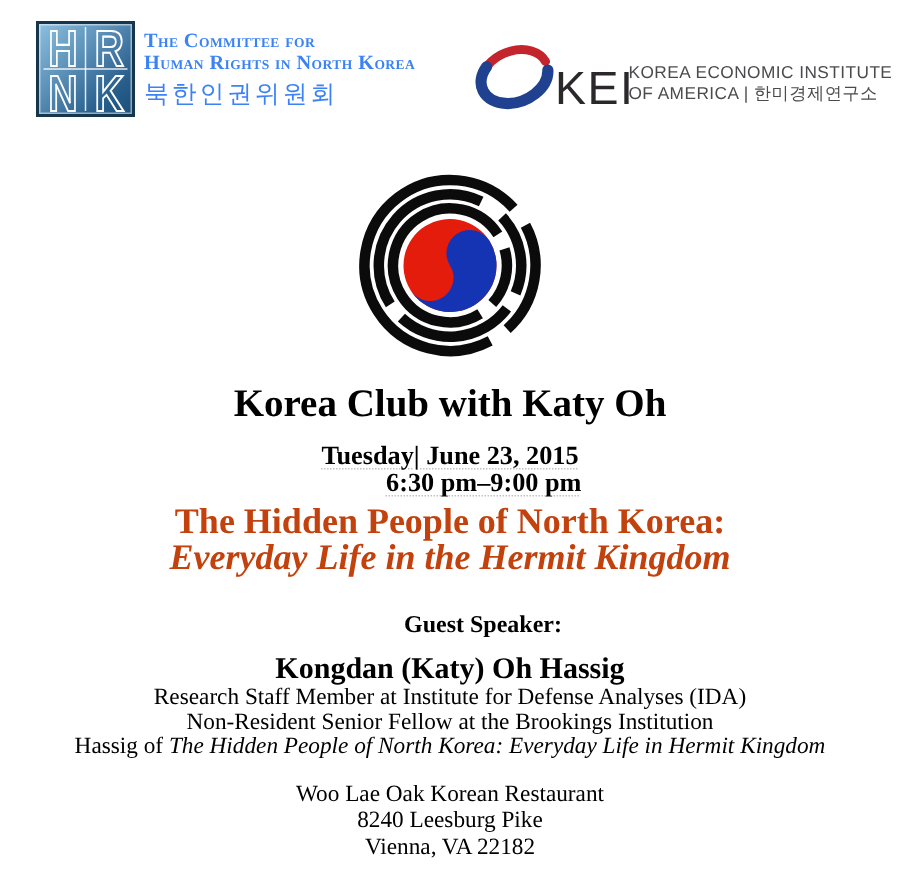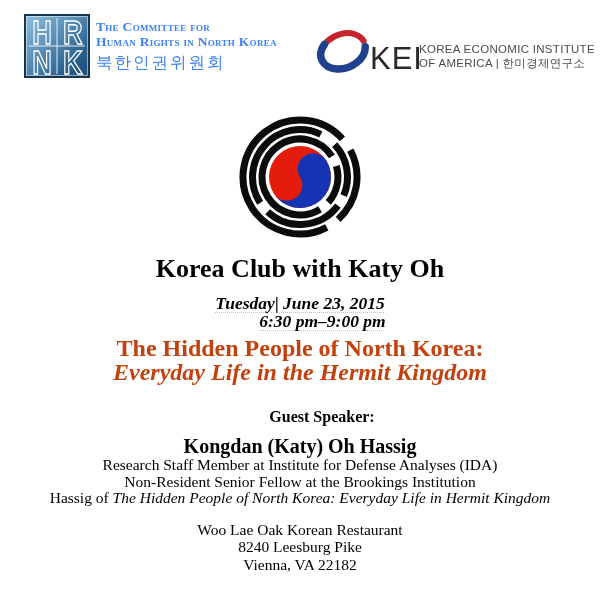--- a/index.html
+++ b/index.html
@@ -29,21 +29,21 @@
     font-size:31px; line-height:30px; letter-spacing:1px; font-weight:400; color:#2b282b; }
   .kei-text { position:absolute; left:103px; top:19px; font-family:"Liberation Sans",sans-serif;
     font-size:11.5px; line-height:13.5px; letter-spacing:.3px; font-weight:500; color:#4b4b4e; white-space:nowrap; }
 
   
   .emblem { display:block; margin:26px auto 0; width:124px; height:122px; }
 
   
   .title { margin:16px 0 0; text-align:center; font-size:26px; line-height:30px; font-weight:700; }
   .dotted { text-decoration-line:underline; text-decoration-style:dotted;
-    text-decoration-color:#c2c2c2; text-decoration-thickness:1px; text-underline-offset:3px;font-style:italic; }
+    text-decoration-color:#c2c2c2; text-decoration-thickness:1px; text-underline-offset:3px; }
   .date-line { margin-top:10px; text-align:center; font-weight:700; font-size:17.5px; line-height:18px; }
   .time-line { text-align:center; font-weight:700; font-size:17.5px; line-height:18px;padding-left:45px; }
   .topic { margin:6px 0 0; text-align:center; color:#c2410c; font-size:24px; line-height:24px; font-weight:700; }
   .topic .line2 { font-style:italic; }
   .guest { margin-top:24px; text-align:center; font-weight:700; font-size:16px; line-height:18px;padding-left:44px; }
   .speaker { margin-top:9px; text-align:center; font-weight:700; font-size:20px; line-height:22px; }
   .details { text-align:center; font-size:15.5px; line-height:16.5px; }
   .details .book { font-style:italic; }
   .venue { margin-top:14px; text-align:center; font-size:15.5px; line-height:17.5px; }
 </style>

